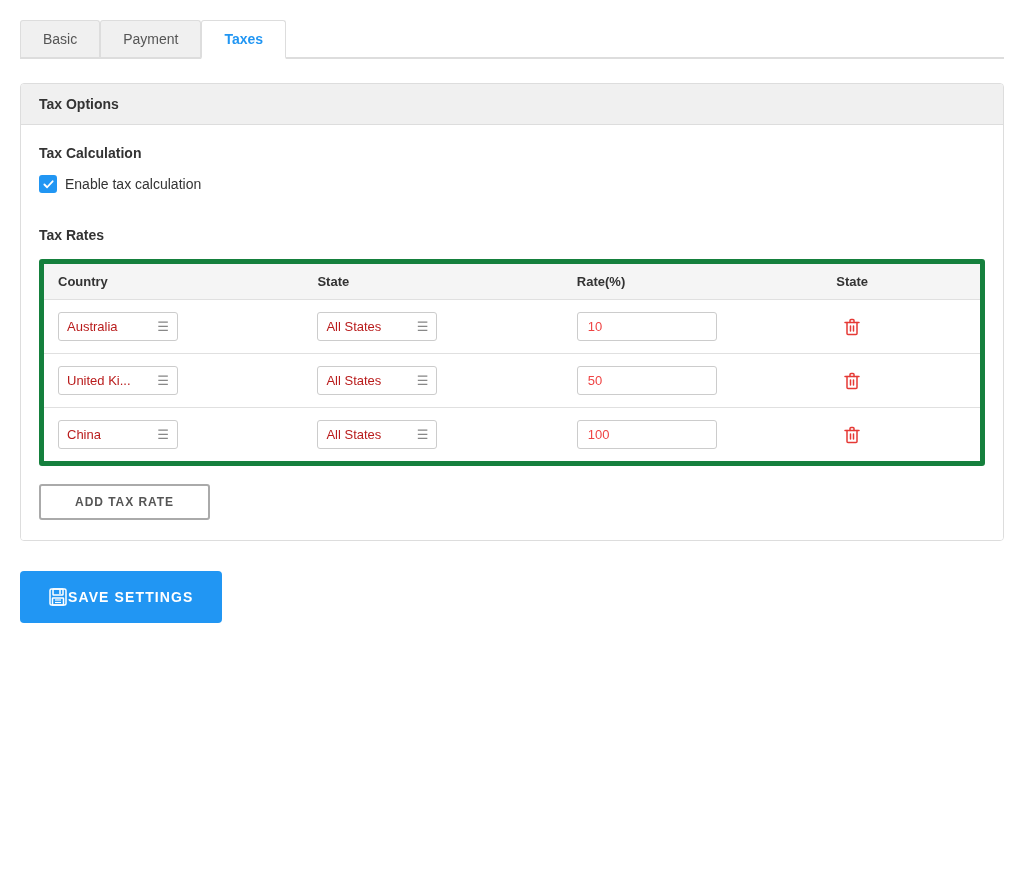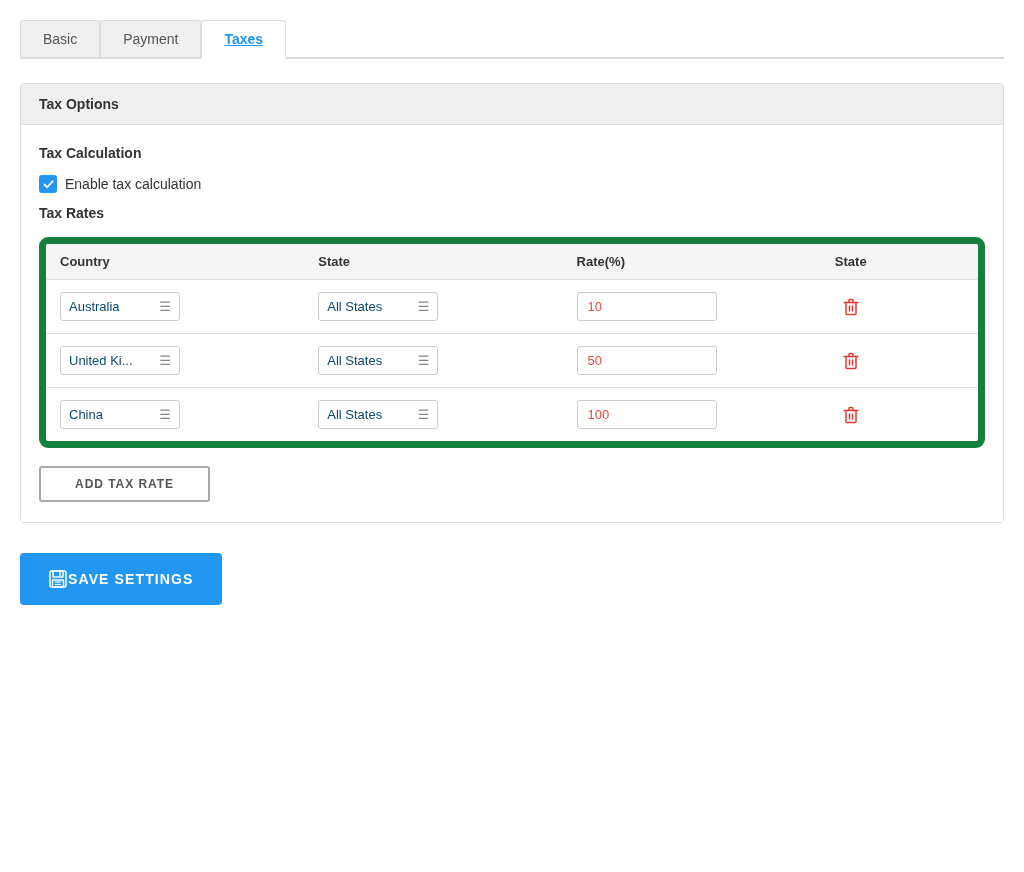--- a/index.html
+++ b/index.html
@@ -34,21 +34,20 @@
       margin-right: 0;
       border-radius: 3px 3px 0 0;
     }
     .tab.active {
       background: #fff;
       color: #2196F3;
       font-weight: 600;
       border-bottom: 2px solid #fff;
       margin-bottom: -2px;
       z-index: 1;
-      text-decoration: underline;
     }
 
     
     .card {
       border: 1px solid #ddd;
       border-radius: 4px;
       overflow: hidden;
       margin-bottom: 24px;
     }
     .card-header {
@@ -66,21 +65,21 @@
     
     .section-title {
       font-weight: 700;
       font-size: 14px;
       margin-bottom: 14px;
     }
     .checkbox-row {
       display: flex;
       align-items: center;
       gap: 8px;
-      margin-bottom: 12px;
+      margin-bottom: 34px;
     }
     .checkbox-custom {
       width: 18px;
       height: 18px;
       background: #2196F3;
       border: 2px solid #2196F3;
       border-radius: 3px;
       display: flex;
       align-items: center;
       justify-content: center;
@@ -96,22 +95,22 @@
       color: #333;
     }
 
     
     .tax-rates-title {
       font-weight: 700;
       font-size: 14px;
       margin-bottom: 16px;
     }
     .rates-table {
-      border: 7px solid #15803d;
-      border-radius: 9px;
+      border: 5px solid #15803d;
+      border-radius: 3px;
       overflow: hidden;
       width: 100%;
     }
     .table-header-row {
       display: grid;
       grid-template-columns: 2fr 2fr 2fr 1fr;
       background: #f5f5f5;
       border-bottom: 1px solid #e0e0e0;
       padding: 10px 14px;
     }
@@ -140,21 +139,21 @@
       border: 1px solid #ccc;
       border-radius: 3px;
       padding: 6px 8px;
       background: #fff;
       min-width: 120px;
       justify-content: space-between;
       cursor: pointer;
     }
     .select-wrapper span {
       font-size: 13px;
-      color: #0c4a6e;
+      color: #b91c1c;
     }
     .select-wrapper .lines-icon {
       color: #888;
       font-size: 13px;
       margin-left: 8px;
     }
     .rate-input {
       border: 1px solid #ccc;
       border-radius: 3px;
       padding: 6px 10px;

